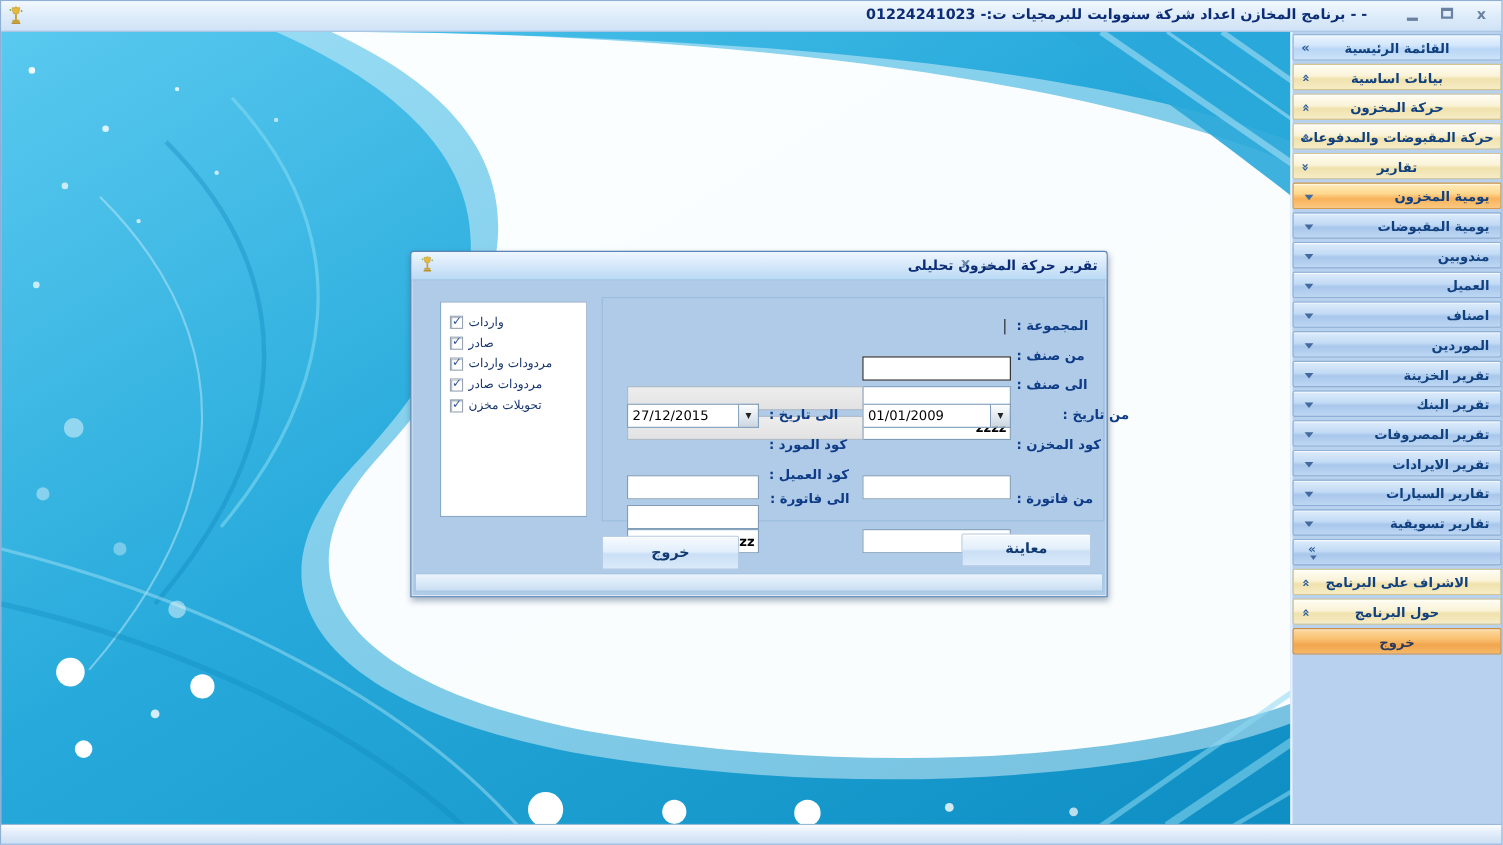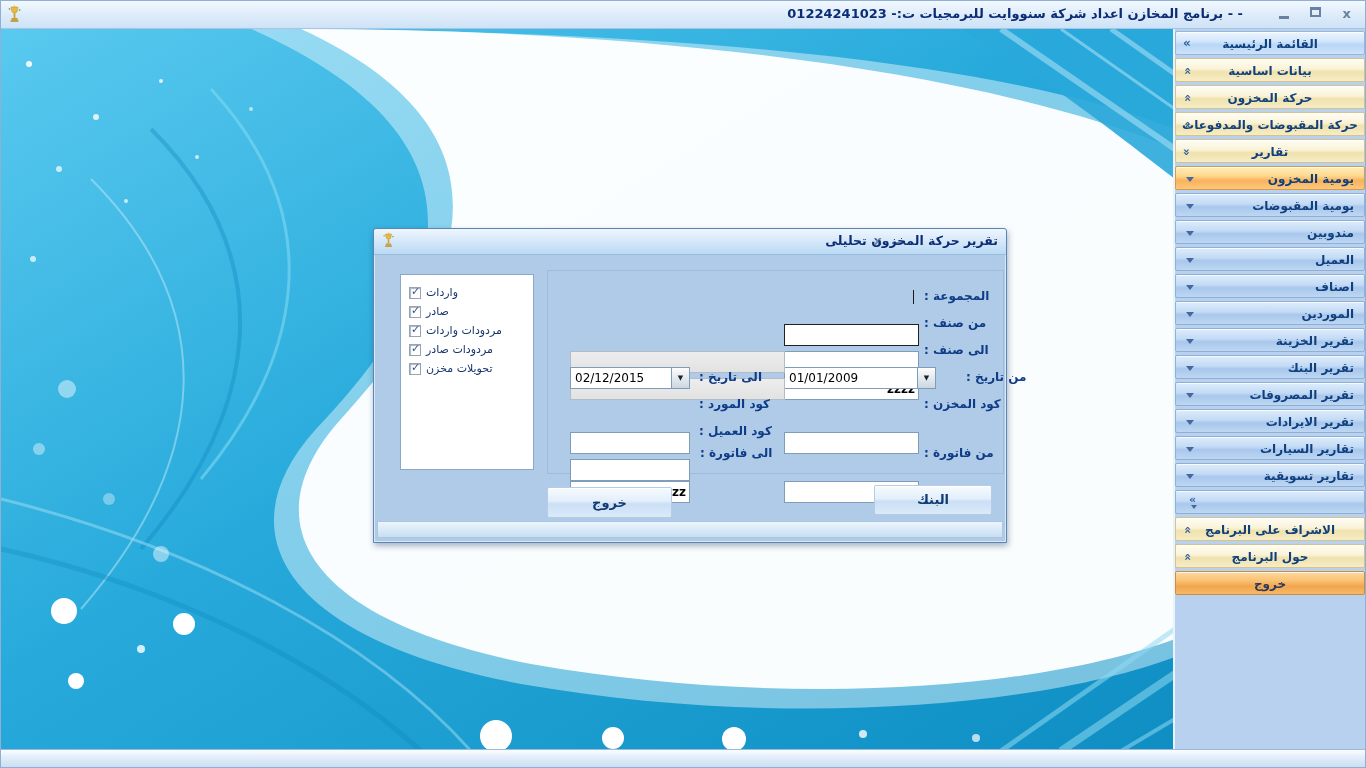--- a/index.html
+++ b/index.html
@@ -327,48 +327,48 @@
     <span class="f-label" style="left:550px; top:141px;margin-left:42px;">من تاريخ :</span>
     <span class="f-label" style="left:550px; top:168px;">كود المخزن :</span>
     <span class="f-label" style="left:550px; top:217px;">من فاتورة :</span>
 
     <div class="inp-wrap" style="left:410px; top:57px; width:135px; height:22px;">
       <input class="f-input" style="border-color: rgb(34, 34, 34);" value="">
       <span class="caret"></span>
     </div>
     <input class="f-input" style="left: 410px; top: 84px; width: 135px;" value="">
     <input class="f-input rtl-val" style="left: 410px; top: 111px; width: 135px;" value="zzzz">
-    <div class="combo" style="left:410px; top:138px; width:152px;">
+    <div class="combo" style="left:410px; top:138px; width:135px;">
       <div class="c-field">01/01/2009</div>
       <div class="c-btn">
         <span>▼</span>
       </div>
     </div>
     <input class="f-input" style="left: 410px; top: 165px; width: 135px;" value="">
     <input class="f-input" style="left: 410px; top: 214px; width: 135px;" value="">
 
     <input class="f-input disabled" style="left: 196px; top: 84px; width: 215px;" disabled="" value="">
     <input class="f-input disabled" style="left: 196px; top: 111px; width: 215px;" disabled="" value="">
 
     <span class="f-label" style="left:325px; top:141px;">الى تاريخ :</span>
     <span class="f-label" style="left:325px; top:168px;">كود المورد :</span>
     <span class="f-label" style="left:325px; top:195px;">كود العميل :</span>
     <span class="f-label" style="left:326px; top:217px;">الى فاتورة :</span>
 
     <div class="combo" style="left:196px; top:138px; width:120px;">
-      <div class="c-field">02/12/2015</div>
+      <div class="c-field">27/12/2015</div>
       <div class="c-btn">
         <span>▼</span>
       </div>
     </div>
     <input class="f-input" style="left: 196px; top: 165px; width: 120px;" value="">
     <input class="f-input" style="left: 196px; top: 192px; width: 120px;" value="">
     <input class="f-input rtl-val" style="left: 196px; top: 214px; width: 120px;" value="zzzzz">
 
-    <div class="dlg-btn" style="left:500px; top:256px; width:118px; height:30px; line-height:28px;">البنك</div>
+    <div class="dlg-btn" style="left:500px; top:256px; width:118px; height:30px; line-height:28px;">معاينة</div>
     <div class="dlg-btn" style="left:173px; top:258px; width:125px; height:31px; line-height:29px;">خروج</div>
 
     <div class="dlg-strip"></div>
   </div>
 
   <div class="statusbar"></div>
 
 </div>
 
 </body></html>

